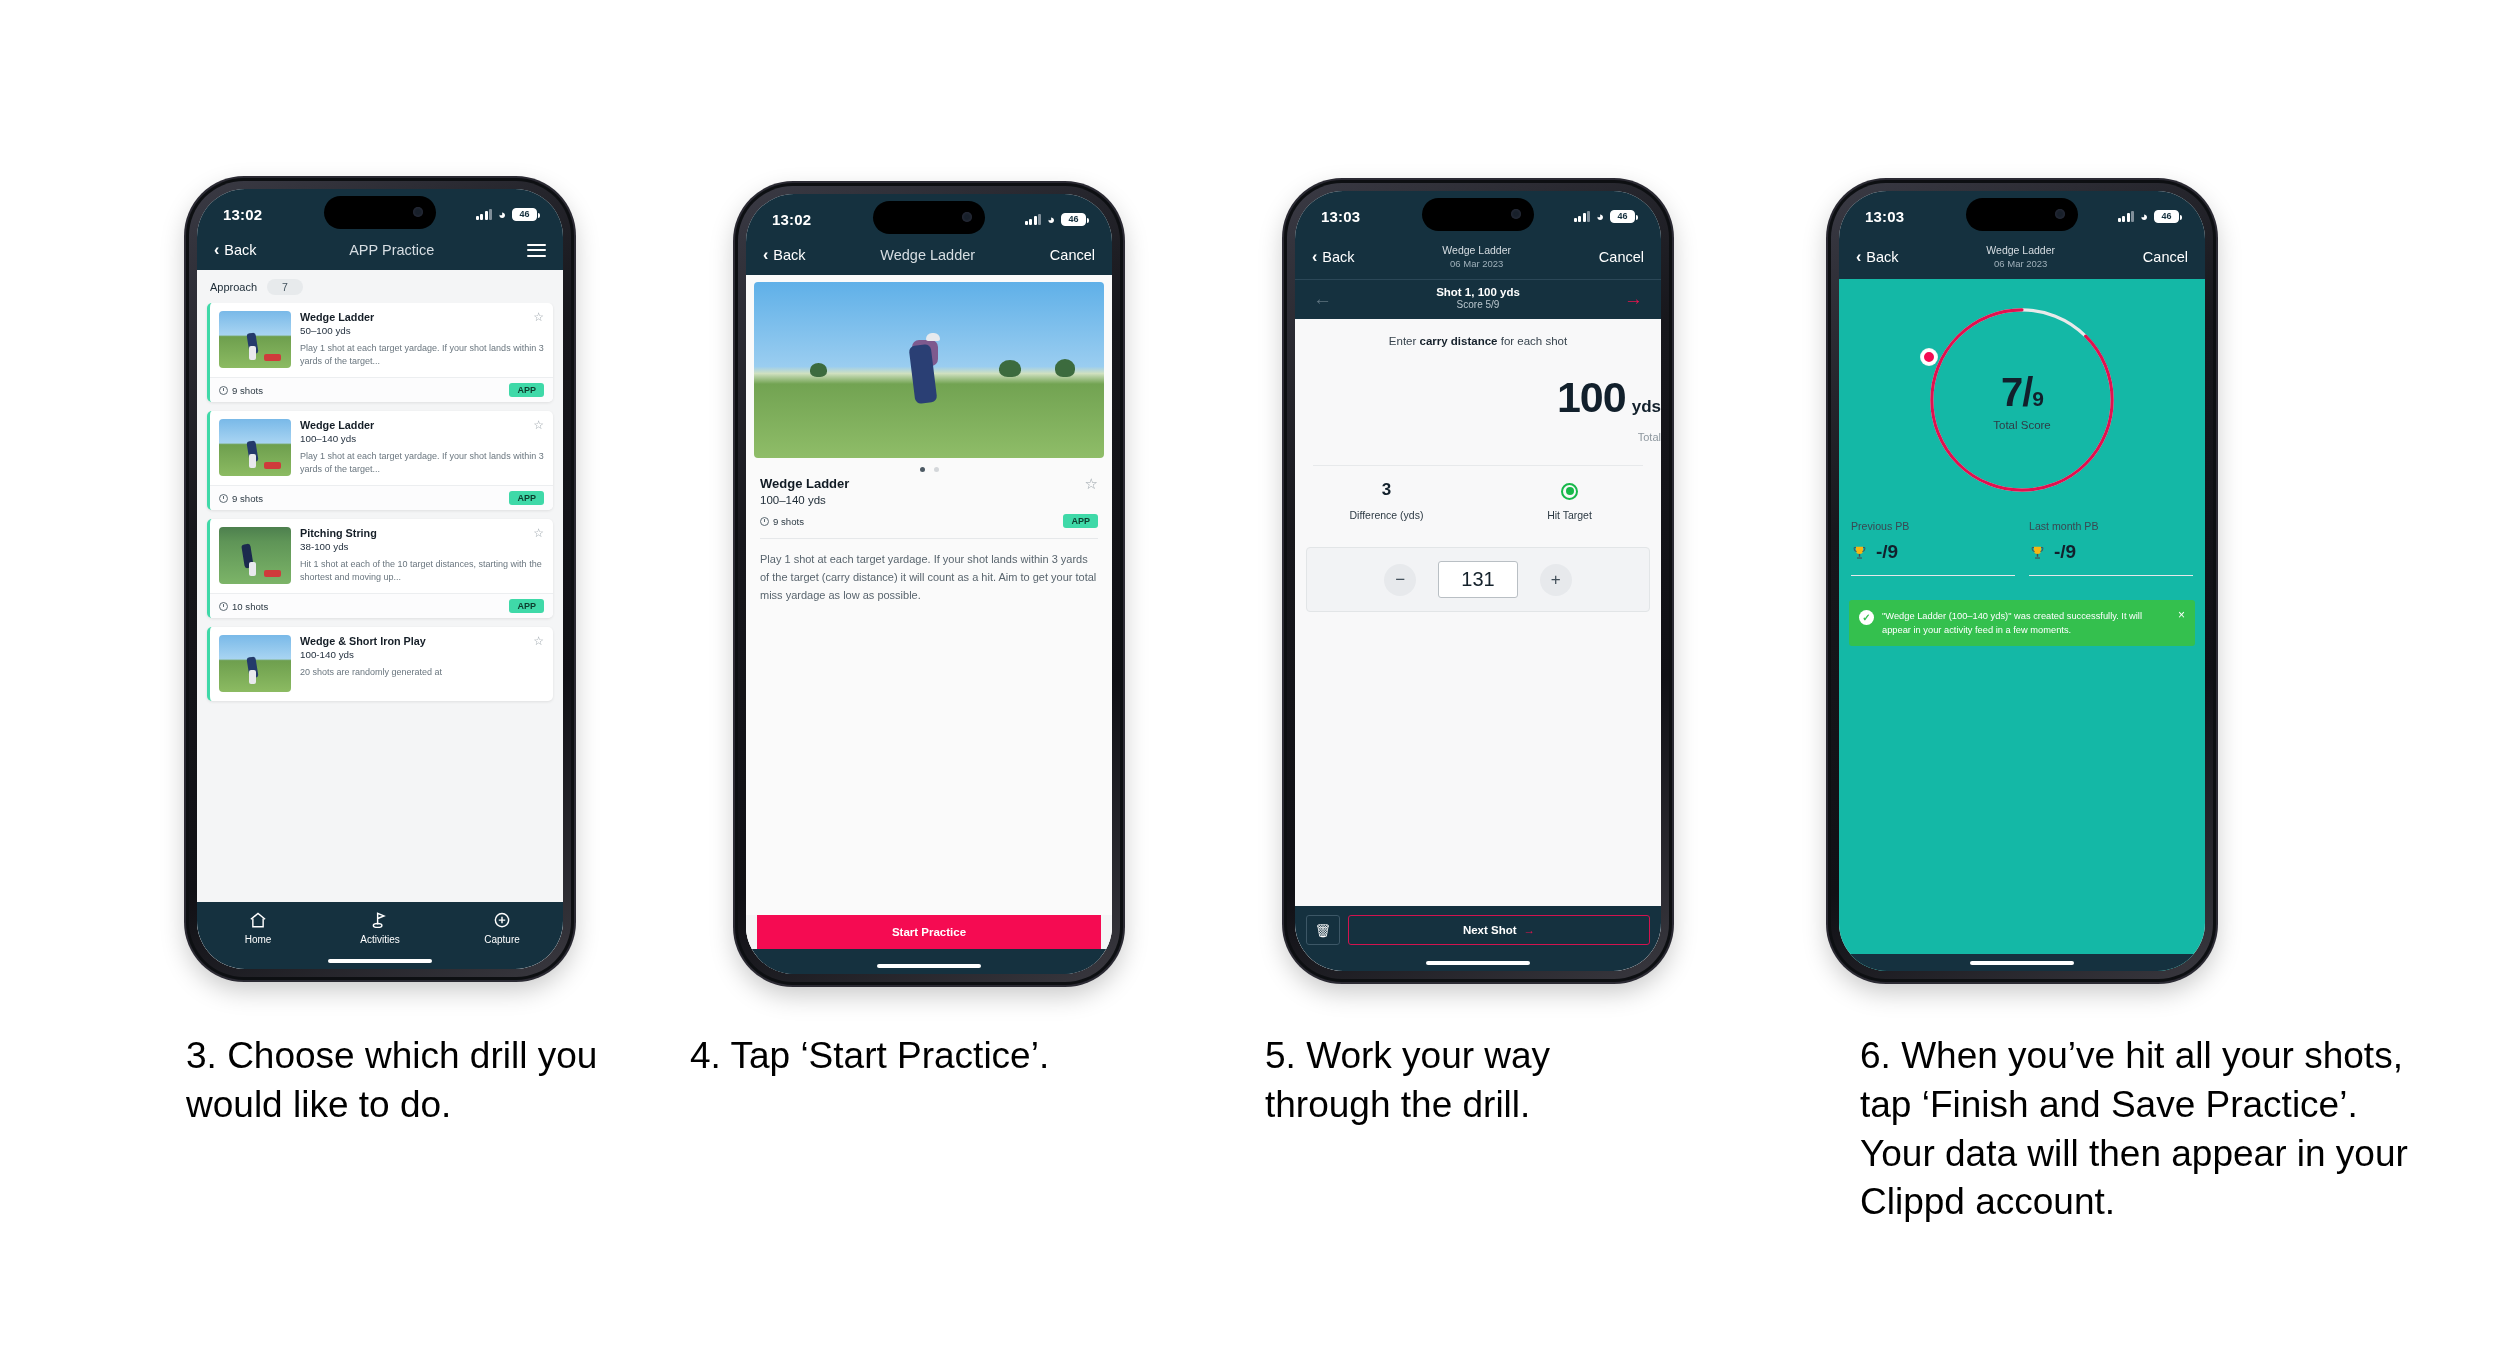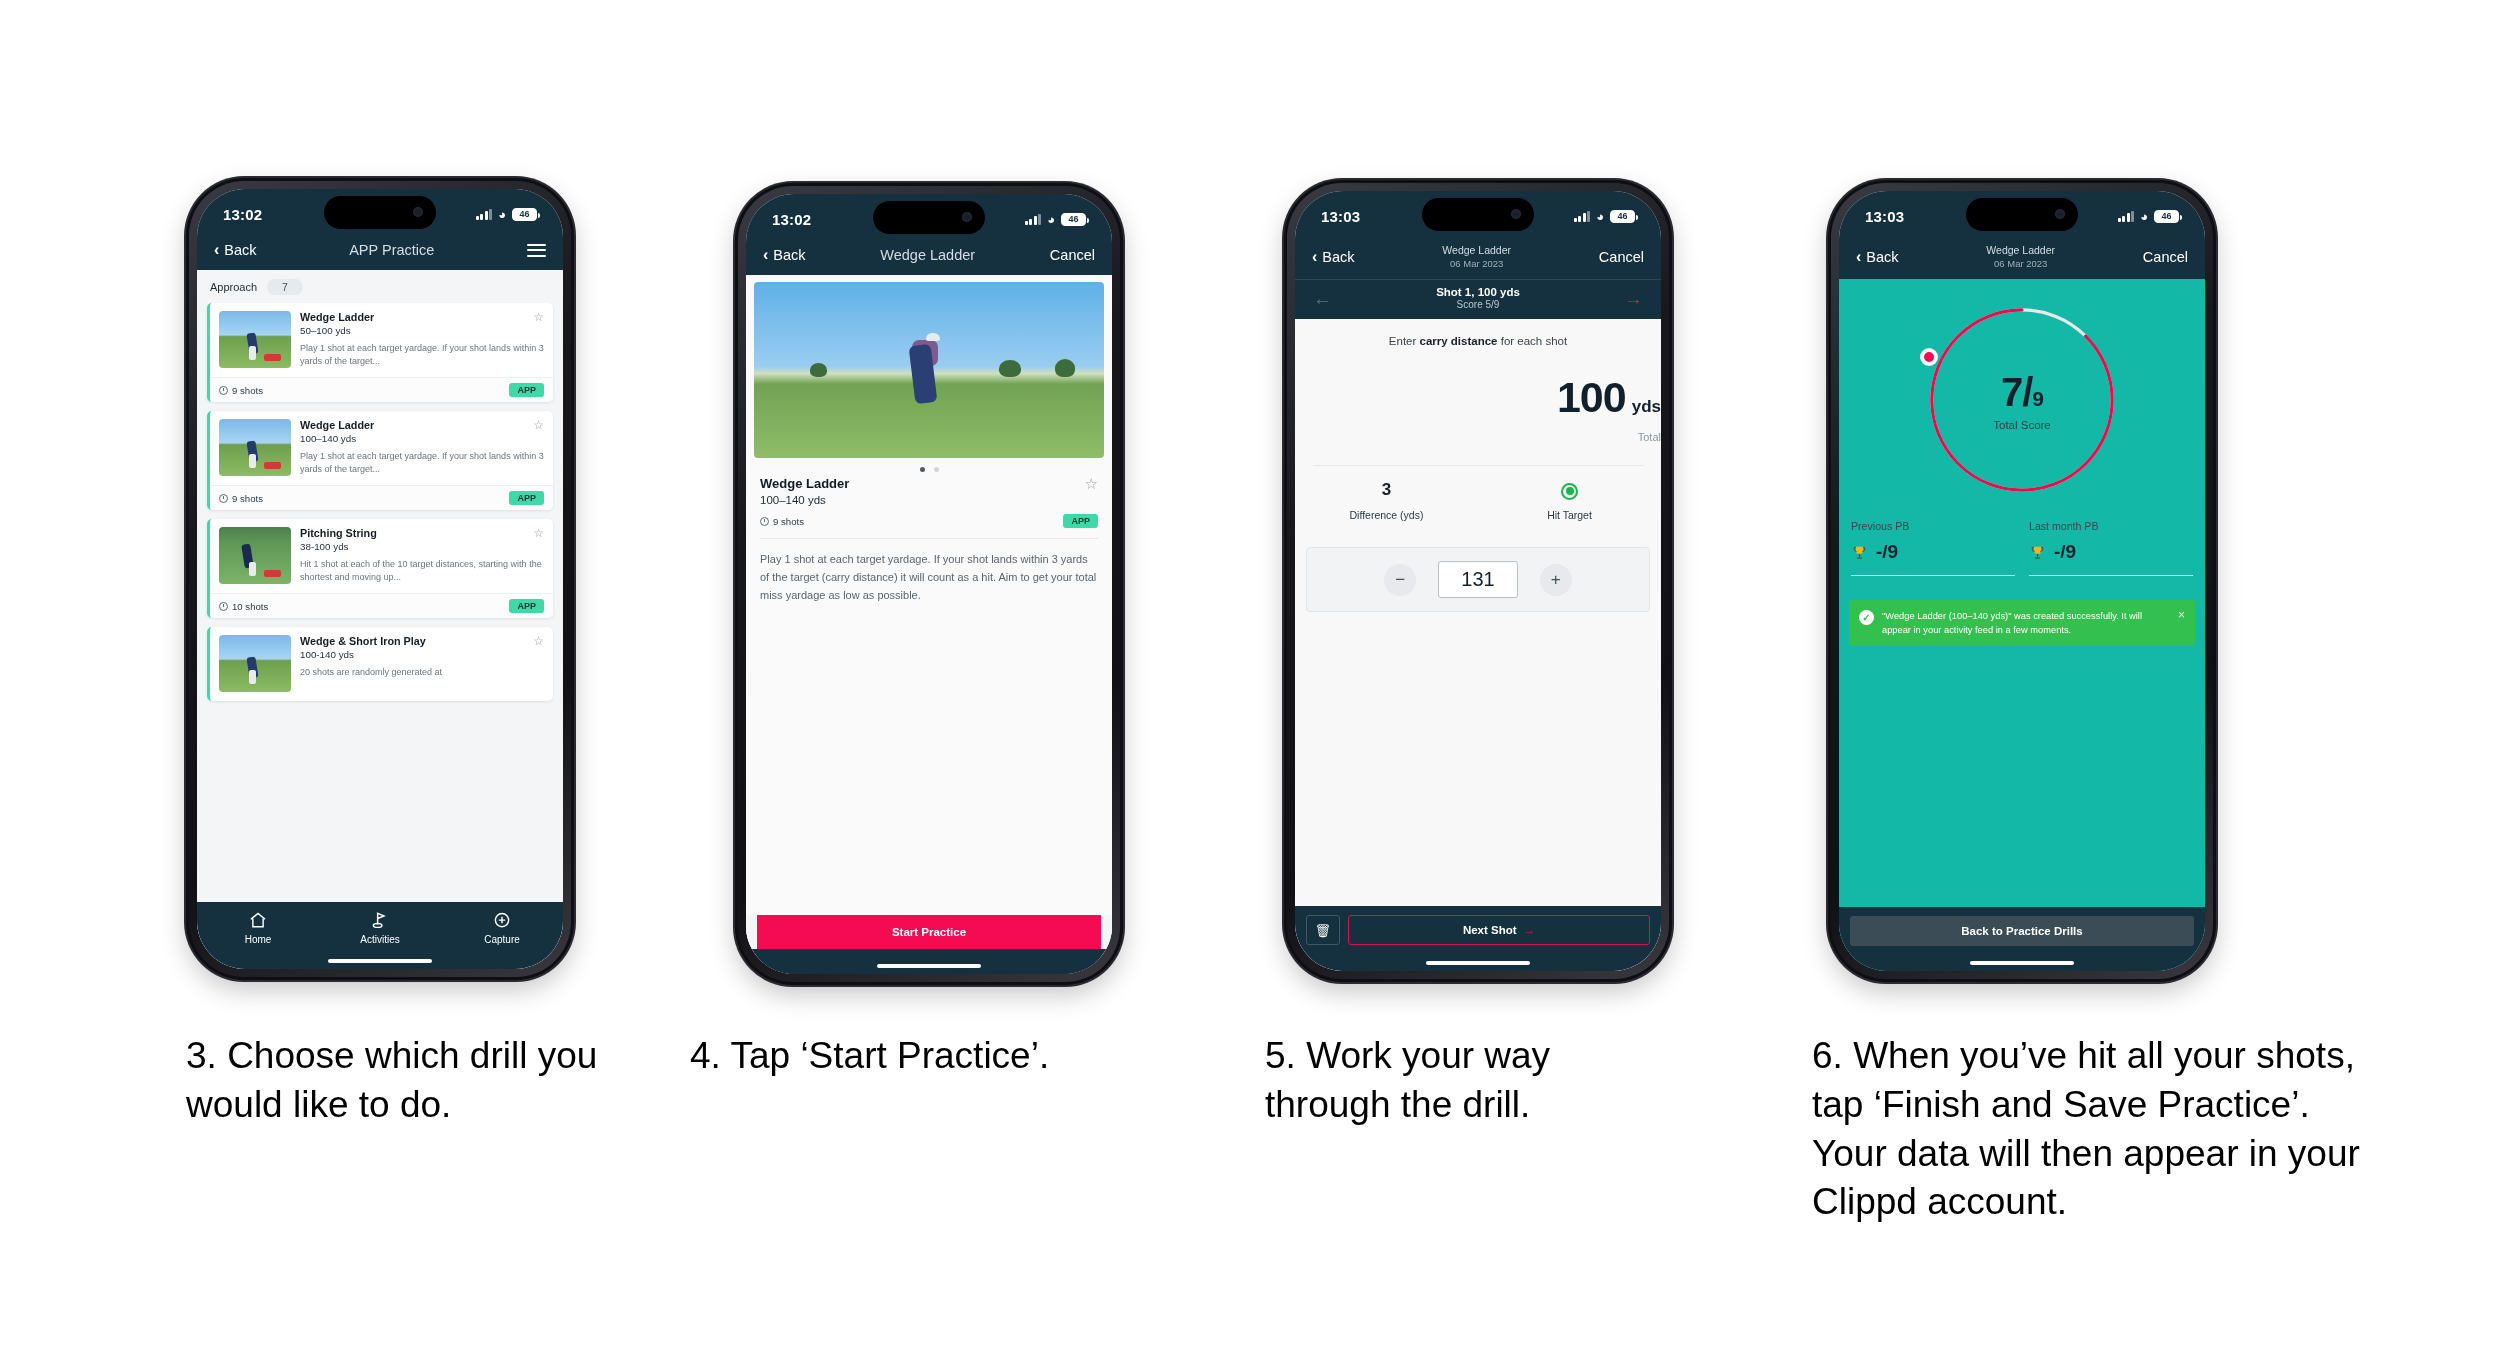--- a/index.html
+++ b/index.html
@@ -198,21 +198,21 @@
   .foot4 { background:#15313f; padding:9px 11px 8px; flex:0 0 auto; }
   .backbtn { background:#3c4c57; color:#fff; text-align:center; font-size:11.5px;
      font-weight:700; padding:9px 0; border-radius:3px; cursor:pointer; }
 
   
   .caption { position:absolute; font-size:37px; line-height:1.32; color:#000;
      font-weight:400; }
   .cap1 { left:186px; top:1032px; width:430px; }
   .cap2 { left:690px; top:1032px; width:440px; }
   .cap3 { left:1265px; top:1032px; width:420px; }
-  .cap4 { left:1812px; top:1032px; width:560px; }
+  .cap4 { left:1860px; top:1032px; width:560px; }
 </style>
 </head>
 <body>
 
 <div class="stage">
 
   <div class="phone p1">
     <div class="bezel"></div>
     <div class="screen">
 
@@ -618,23 +618,20 @@
           </div>
         </div>
 
         <div class="toast">
           <div class="tick">✓</div>
           <div class="msg">"Wedge Ladder (100–140 yds)" was created successfully. It will appear in your activity feed in a few moments.</div>
           <div class="x">×</div>
         </div>
 
         <div style="flex:1"></div>
-        <div class="foot4">
-          <div class="backbtn">Back to Practice Drills</div>
-        </div>
         <div style="background:#15313f">
           <div class="homebar">
               <i></i>
             </div>
         </div>
       </div>
     </div>
   </div>
 
   <div class="caption cap1">3. Choose which drill you would like to do.</div>

